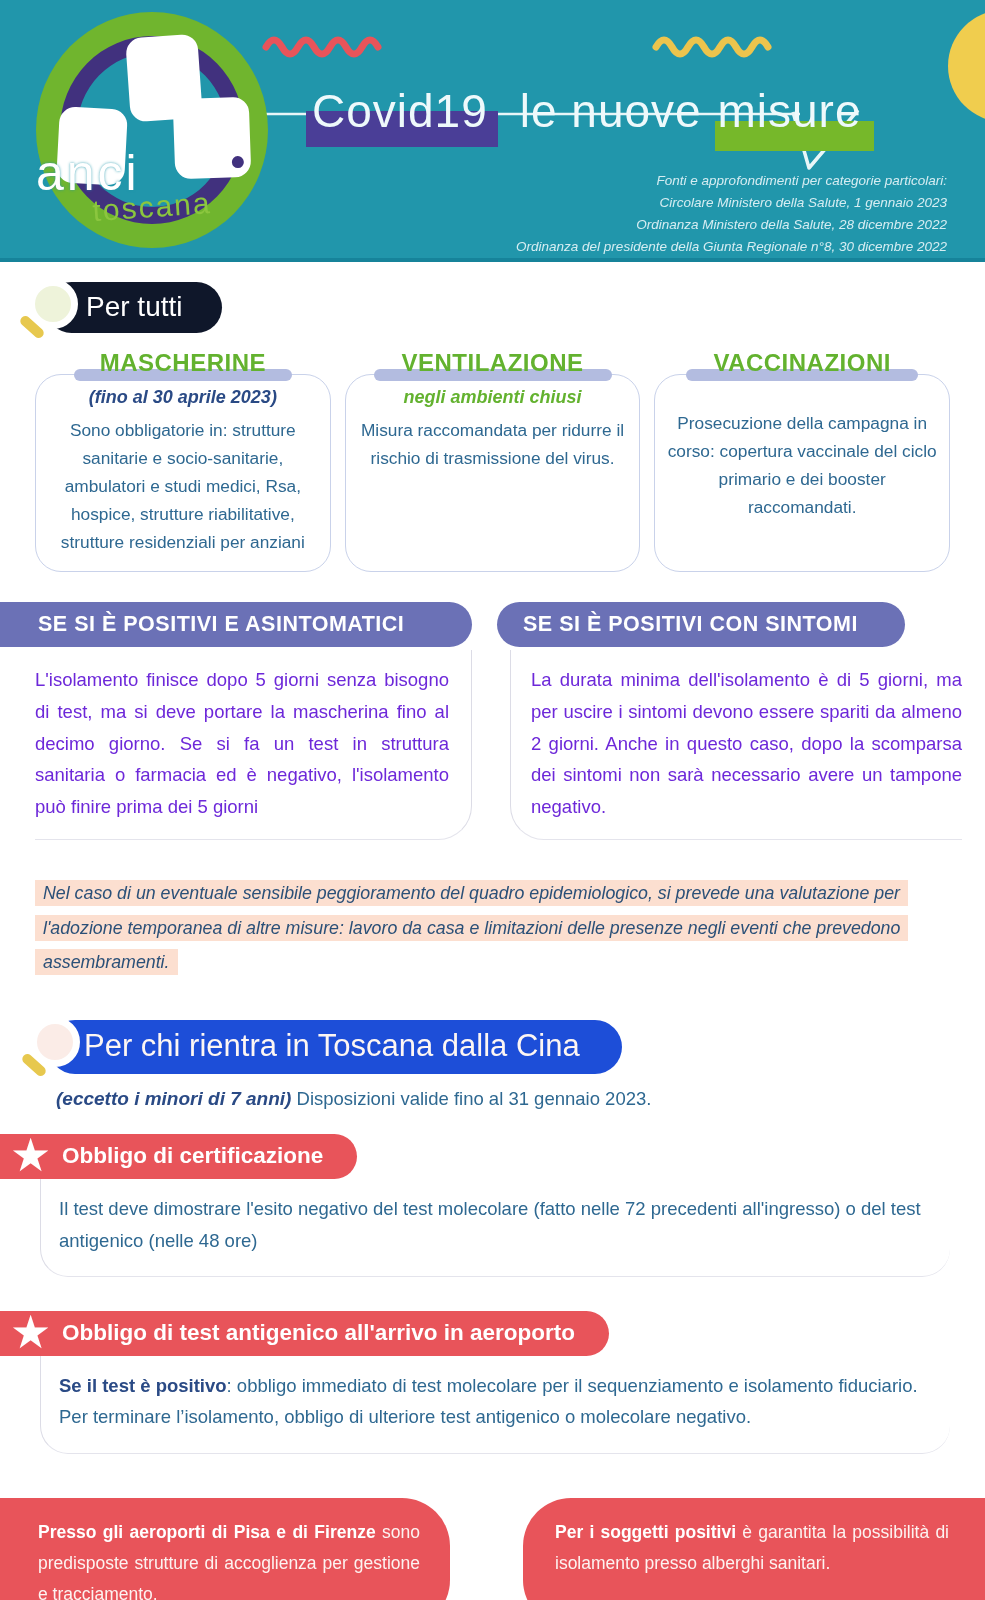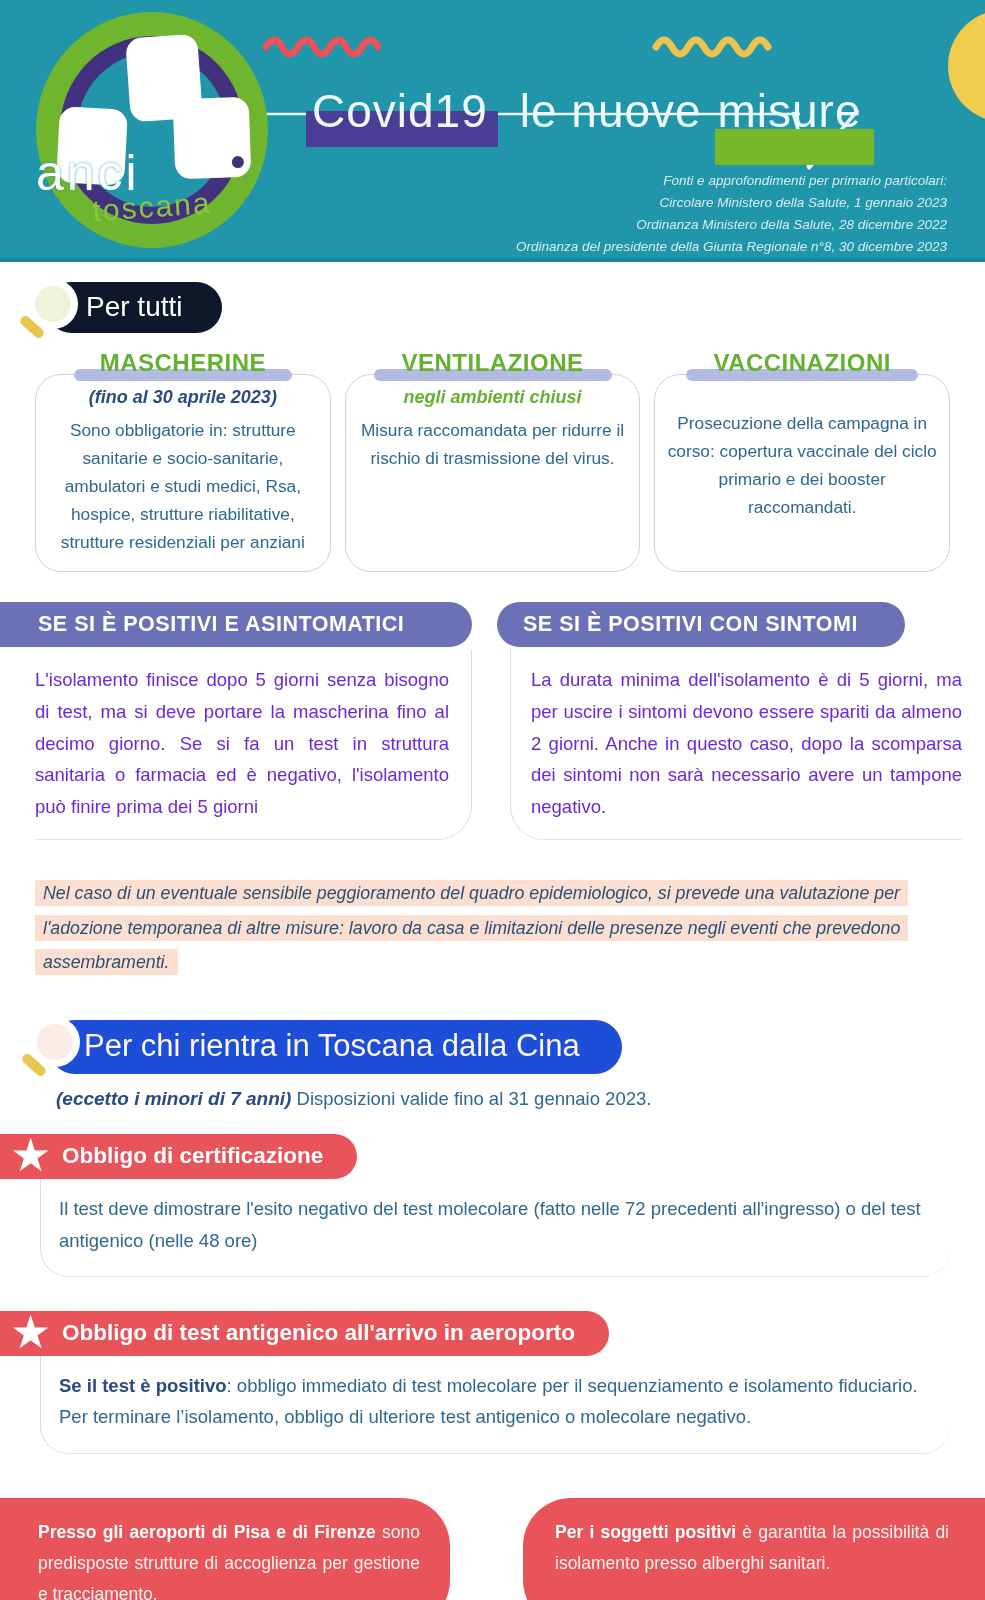--- a/index.html
+++ b/index.html
@@ -29,21 +29,21 @@
                text-shadow:0 0 3px rgba(33,150,171,.85); }
   .logo-toscana { position:absolute; left:0; right:0; top:178px; text-align:center;
                   color:#8bc63e; font-size:30px; letter-spacing:2px;
                   transform:rotate(-4deg); }
 
   .title { position:absolute; left:306px; top:84px; color:#eef9fb; font-size:46px;
            white-space:nowrap; font-weight:400; letter-spacing:1px; }
   .hl-purple { background:linear-gradient(to bottom, transparent 42%, #4a3e97 42%);
                padding:0 10px 10px 6px; margin-right:22px; }
   .hl-green  { background:linear-gradient(to bottom, transparent 55%, #76b82a 55%);
-               padding:0 12px 28px 2px; }
+               padding:0 12px 14px 2px; }
   .sources { position:absolute; right:38px; top:170px; text-align:right;
              font-style:italic; color:#d6edf2; font-size:13.5px; line-height:1.62; }
 
   
   .pill-row { position:relative; margin:20px 0 0 46px; }
   .pill { position:relative; display:inline-block; color:#ffffff; border-radius:40px; }
   .pill-green { background:#0f172a; font-size:28px; padding:9px 40px 10px 40px; }
   .magnifier { position:absolute; left:-18px; top:-3px; width:50px; height:50px;
                border-radius:50%; border:7px solid #ffffff; }
   .magnifier::after { content:""; position:absolute; width:28px; height:10px;
@@ -140,24 +140,24 @@
       <div class="logo-anci">anci</div>
       <div class="logo-toscana">toscana</div>
     </div>
 
     <div class="title">
       <span class="hl-purple">Covid19</span><span>le nuove</span>
       <span class="hl-green">misure</span>
     </div>
 
     <div class="sources">
-      <div>Fonti e approfondimenti per primario particolari:</div>
+      <div>Fonti e approfondimenti per categorie particolari:</div>
       <div>Circolare Ministero della Salute, 1 gennaio 2023</div>
       <div>Ordinanza Ministero della Salute, 28 dicembre 2022</div>
-      <div>Ordinanza del presidente della Giunta Regionale n°8, 30 dicembre 2023</div>
+      <div>Ordinanza del presidente della Giunta Regionale n°8, 30 dicembre 2022</div>
     </div>
   </div>
 
   <div class="pill-row">
     <span class="pill pill-green">
       <span class="magnifier lens-green"></span>
       <span>Per tutti</span>
     </span>
   </div>
 

